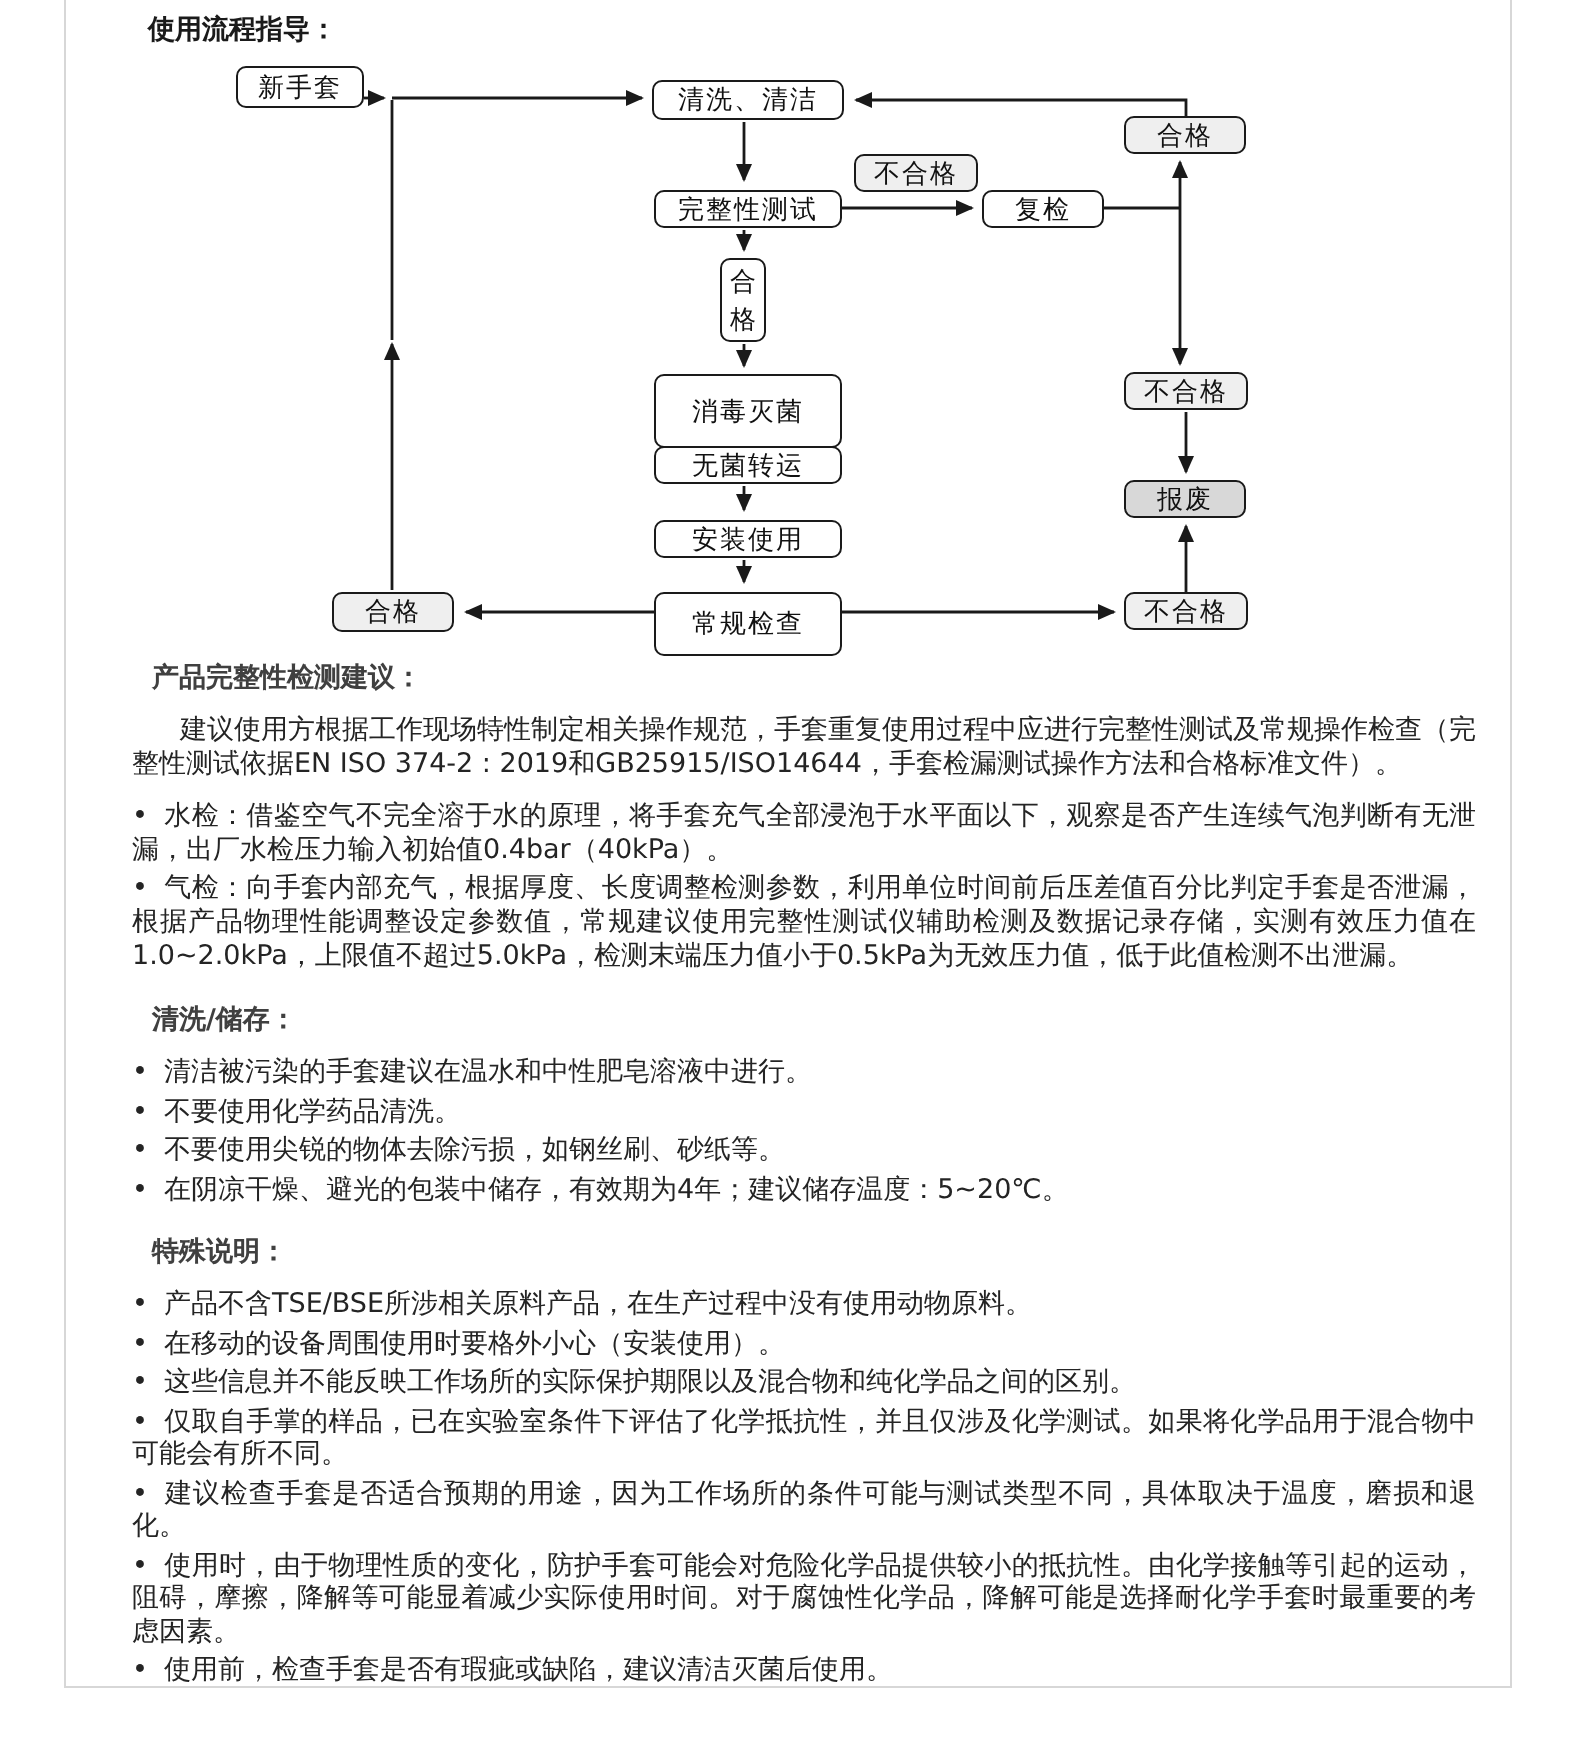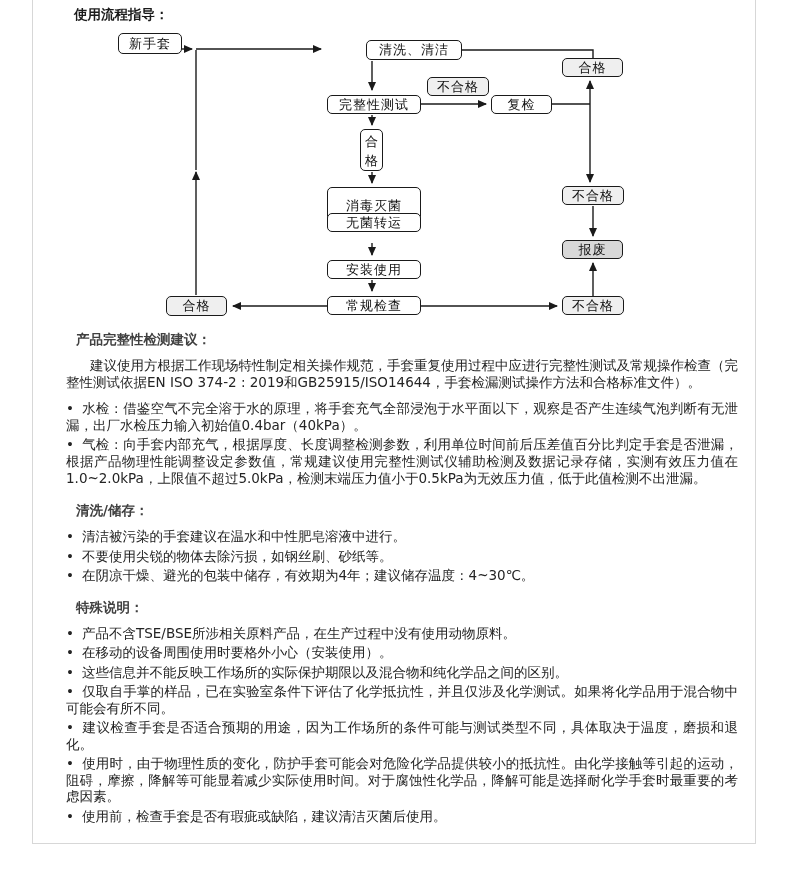--- a/index.html
+++ b/index.html
@@ -77,50 +77,51 @@
       <path d="M593,58 L593,50 L428,50" marker-end="url(#ah)"></path>
       <path d="M590,104 L590,182" marker-end="url(#ah)"></path>
       <path d="M593,206 L593,236" marker-end="url(#ah)"></path>
       <path d="M421,306 L557,306" marker-end="url(#ah)"></path>
       <path d="M593,296 L593,263" marker-end="url(#ah)"></path>
       <path d="M328,306 L233,306" marker-end="url(#ah)"></path>
     </g>
   </svg>
 
   <div class="node" style="left:118px;top:33px;width:64px;height:21px;">新手套</div>
-  <div class="node" style="left:326px;top:40px;width:96px;height:20px;margin-left:40px;">清洗、清洁</div>
+  <div class="node" style="left:326px;top:40px;width:96px;height:20px;">清洗、清洁</div>
   <div class="node gray" style="left:562px;top:58px;width:61px;height:19px;">合格</div>
   <div class="node gray" style="left:427px;top:77px;width:62px;height:19px;">不合格</div>
   <div class="node" style="left:327px;top:95px;width:94px;height:19px;text-align:right;">完整性测试</div>
   <div class="node" style="left:491px;top:95px;width:61px;height:19px;">复检</div>
   <div class="node vert" style="left:360px;top:129px;width:23px;height:42px;">合格</div>
   <div class="node" style="left:327px;top:187px;width:94px;height:37px;">消毒灭菌</div>
   <div class="node gray" style="left:562px;top:186px;width:62px;height:19px;">不合格</div>
-  <div class="node" style="left:327px;top:213px;width:94px;height:19px;">无菌转运</div>
+  <div class="node" style="left:327px;top:223px;width:94px;height:19px;">无菌转运</div>
   <div class="node dark" style="left:562px;top:240px;width:61px;height:19px;">报废</div>
   <div class="node" style="left:327px;top:260px;width:94px;height:19px;">安装使用</div>
-  <div class="node" style="left:327px;top:296px;width:94px;height:19px;">常规检查</div>
+  <div class="node" style="left:327px;top:296px;width:94px;height:32px;">常规检查</div>
   <div class="node gray" style="left:166px;top:296px;width:61px;height:20px;">合格</div>
   <div class="node gray" style="left:562px;top:296px;width:62px;height:19px;">不合格</div>
 </div>
 
 <div class="doc">
 
   <div class="sec sec1">
     <h2>产品完整性检测建议：</h2>
     <p class="intro">建议使用方根据工作现场特性制定相关操作规范，手套重复使用过程中应进行完整性测试及常规操作检查（完整性测试依据EN ISO 374-2 : 2019和GB25915/ISO14644，手套检漏测试操作方法和合格标准文件）。</p>
     <div class="bl"><span class="bm">•</span><span>水检：借鉴空气不完全溶于水的原理，将手套充气全部浸泡于水平面以下，观察是否产生连续气泡判断有无泄漏，出厂水检压力输入初始值0.4bar（40kPa）。</span></div>
     <div class="bl"><span class="bm">•</span><span>气检：向手套内部充气，根据厚度、长度调整检测参数，利用单位时间前后压差值百分比判定手套是否泄漏，根据产品物理性能调整设定参数值，常规建议使用完整性测试仪辅助检测及数据记录存储，实测有效压力值在1.0~2.0kPa，上限值不超过5.0kPa，检测末端压力值小于0.5kPa为无效压力值，低于此值检测不出泄漏。</span></div>
   </div>
 
   <div class="sec sec2">
     <h2>清洗/储存：</h2>
     <div class="bl"><span class="bm">•</span><span>清洁被污染的手套建议在温水和中性肥皂溶液中进行。</span></div>
+    <div class="bl"><span class="bm">•</span><span>不要使用化学药品清洗。</span></div>
     <div class="bl"><span class="bm">•</span><span>不要使用尖锐的物体去除污损，如钢丝刷、砂纸等。</span></div>
-    <div class="bl"><span class="bm">•</span><span>在阴凉干燥、避光的包装中储存，有效期为4年；建议储存温度：4~30℃。</span></div>
+    <div class="bl"><span class="bm">•</span><span>在阴凉干燥、避光的包装中储存，有效期为4年；建议储存温度：5~20℃。</span></div>
   </div>
 
   <div class="sec sec3 last">
     <h2>特殊说明：</h2>
     <div class="bl"><span class="bm">•</span><span>产品不含TSE/BSE所涉相关原料产品，在生产过程中没有使用动物原料。</span></div>
     <div class="bl"><span class="bm">•</span><span>在移动的设备周围使用时要格外小心（安装使用）。</span></div>
     <div class="bl"><span class="bm">•</span><span>这些信息并不能反映工作场所的实际保护期限以及混合物和纯化学品之间的区别。</span></div>
     <div class="bl"><span class="bm">•</span><span>仅取自手掌的样品，已在实验室条件下评估了化学抵抗性，并且仅涉及化学测试。如果将化学品用于混合物中可能会有所不同。</span></div>
     <div class="bl"><span class="bm">•</span><span>建议检查手套是否适合预期的用途，因为工作场所的条件可能与测试类型不同，具体取决于温度，磨损和退化。</span></div>
     <div class="bl"><span class="bm">•</span><span>使用时，由于物理性质的变化，防护手套可能会对危险化学品提供较小的抵抗性。由化学接触等引起的运动，阻碍，摩擦，降解等可能显着减少实际使用时间。对于腐蚀性化学品，降解可能是选择耐化学手套时最重要的考虑因素。</span></div>

